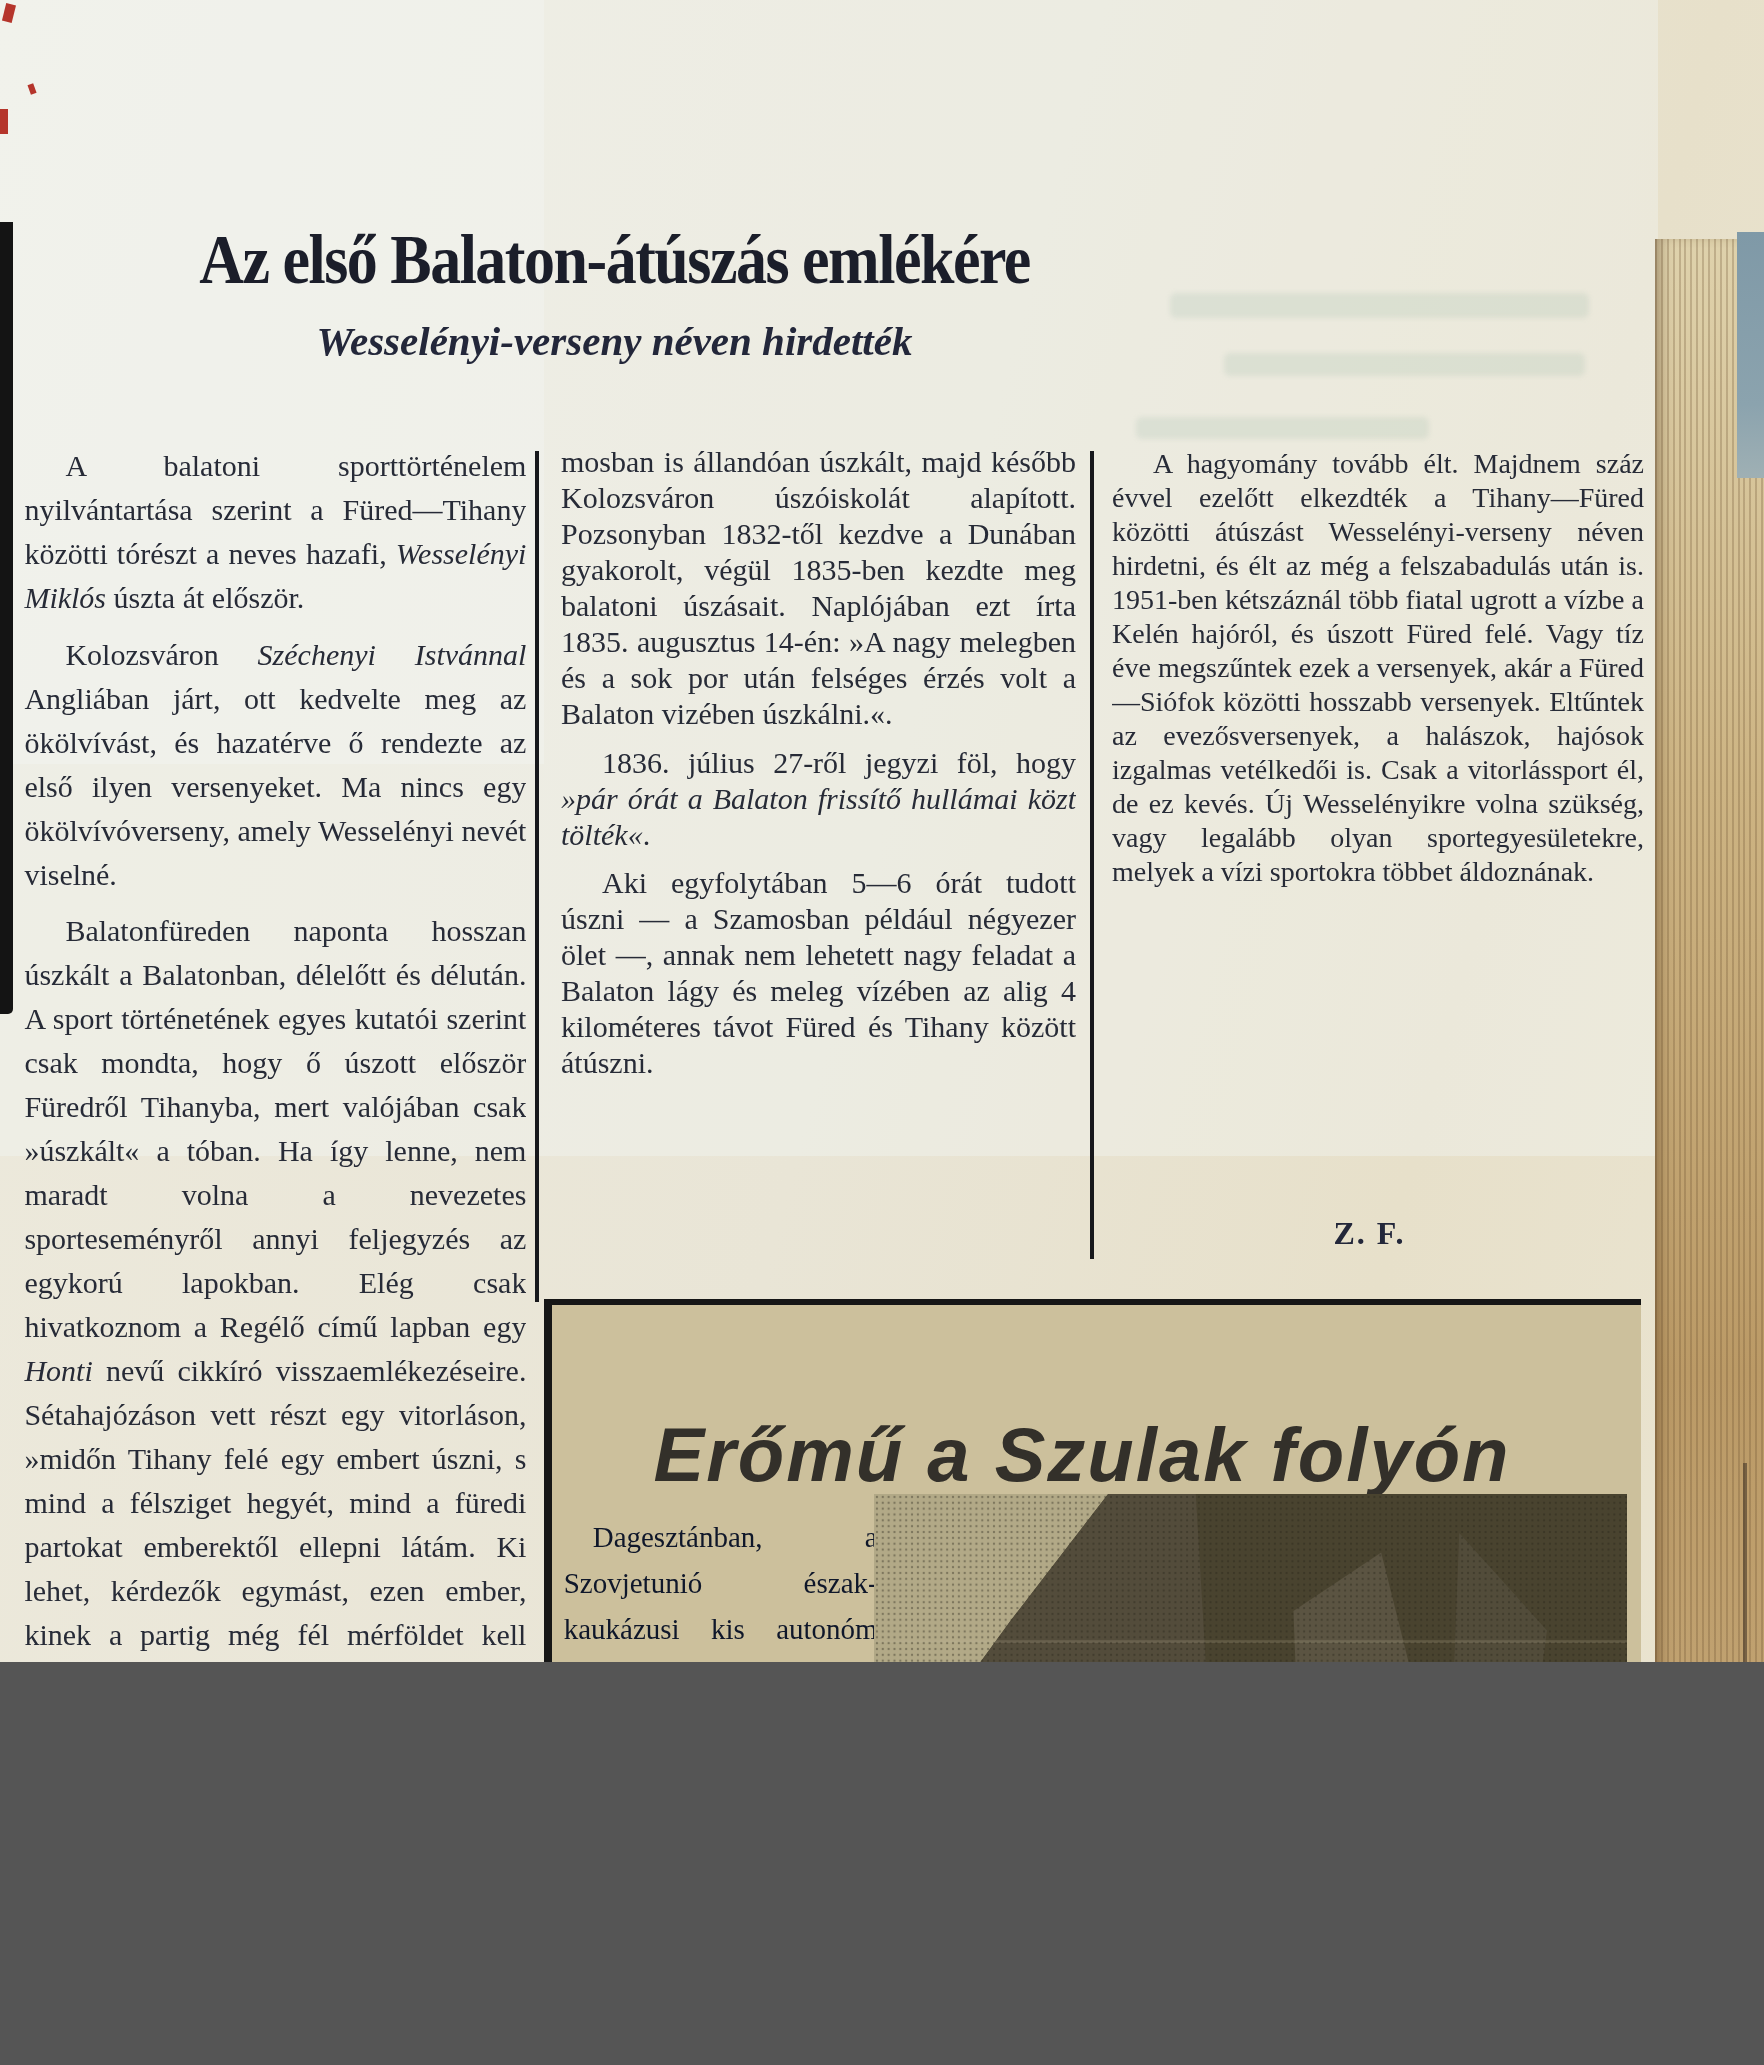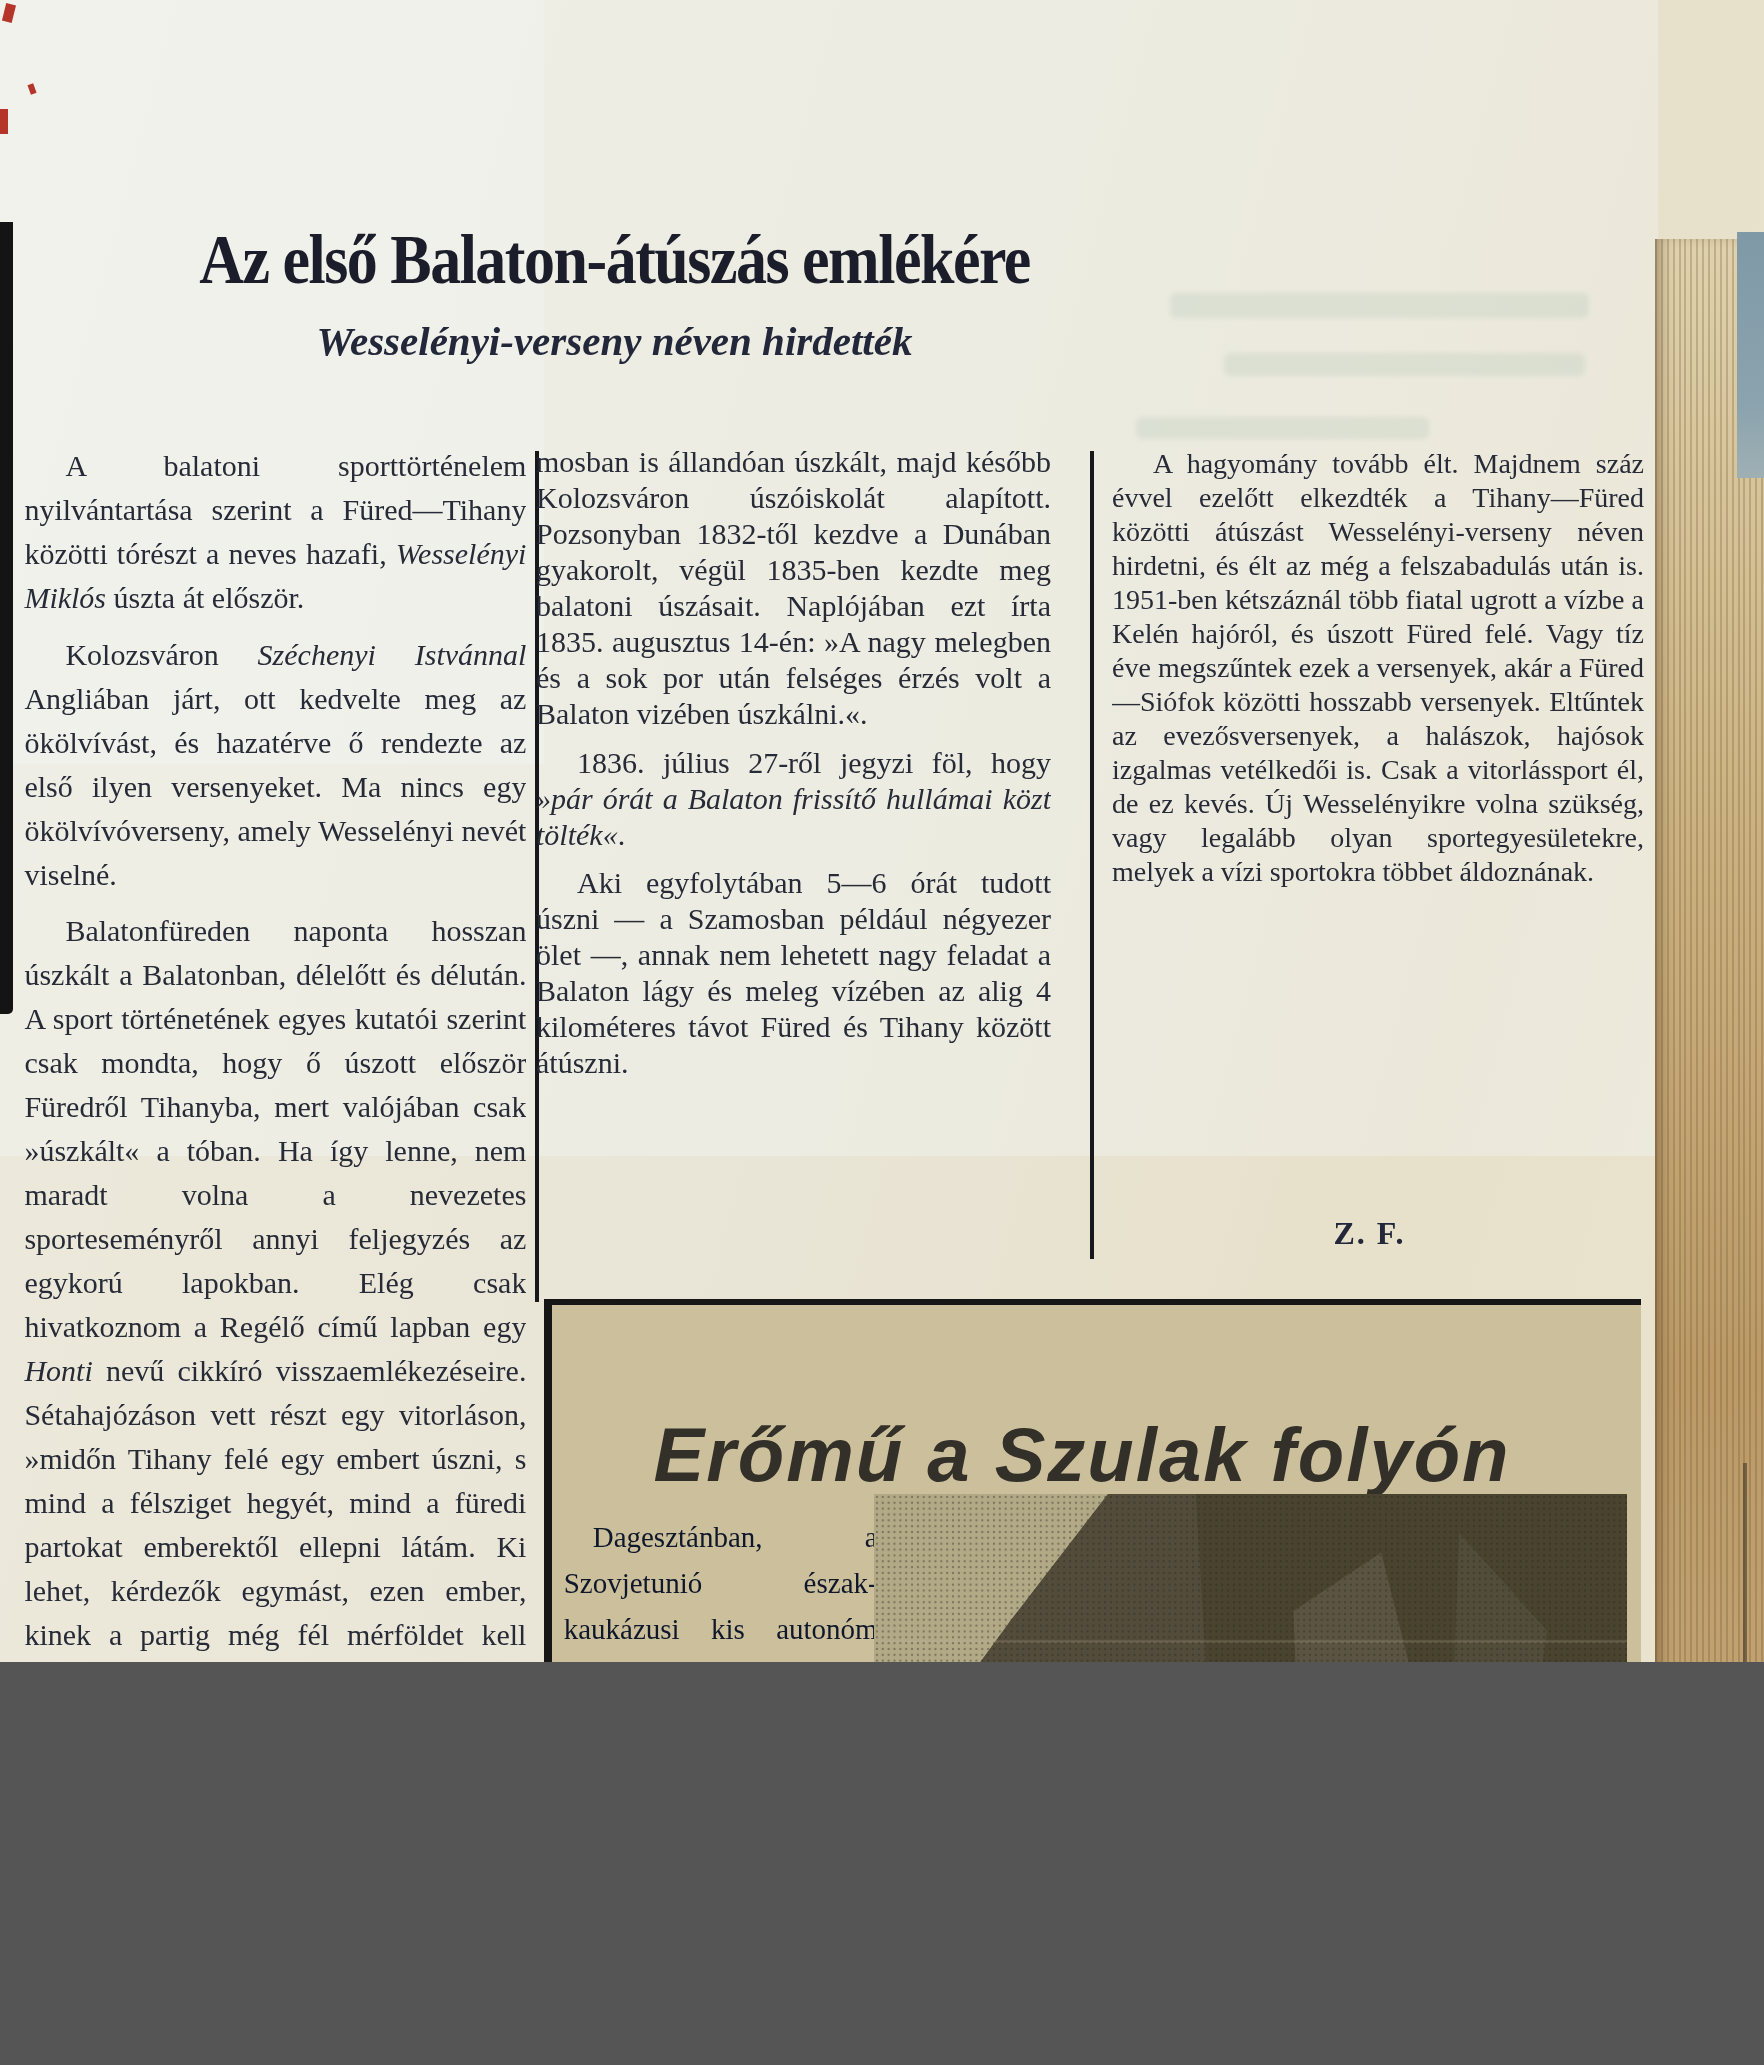--- a/index.html
+++ b/index.html
@@ -26,21 +26,21 @@
   }
   .subheadline{
     position:absolute;left:273px;top:283px;width:683px;
     text-align:center;font-weight:bold;font-style:italic;font-size:41px;
     color:#23273a;white-space:nowrap;
   }
 
   
   .col{position:absolute;text-align:justify;overflow:hidden;}
   .col1{left:24.4px;top:444px;width:502px;height:1599px;font-size:30px;line-height:44px;}
-  .col2{left:536px;top:444px;width:515px;height:858px;font-size:30px;line-height:36px;}
+  .col2{left:561px;top:444px;width:515px;height:858px;font-size:30px;line-height:36px;}
   .col3{left:1112px;top:447px;width:532px;height:761px;font-size:28px;line-height:34px;}
   .para{margin:0 0 12.7px 0;text-indent:41px;}
   .para.noindent{text-indent:0;}
   .it{font-style:italic;}
   .sig{
     position:absolute;left:1112px;top:1215px;width:515px;
     text-align:center;font-weight:bold;font-size:32px;letter-spacing:2px;color:#23273a;
   }
 
   

